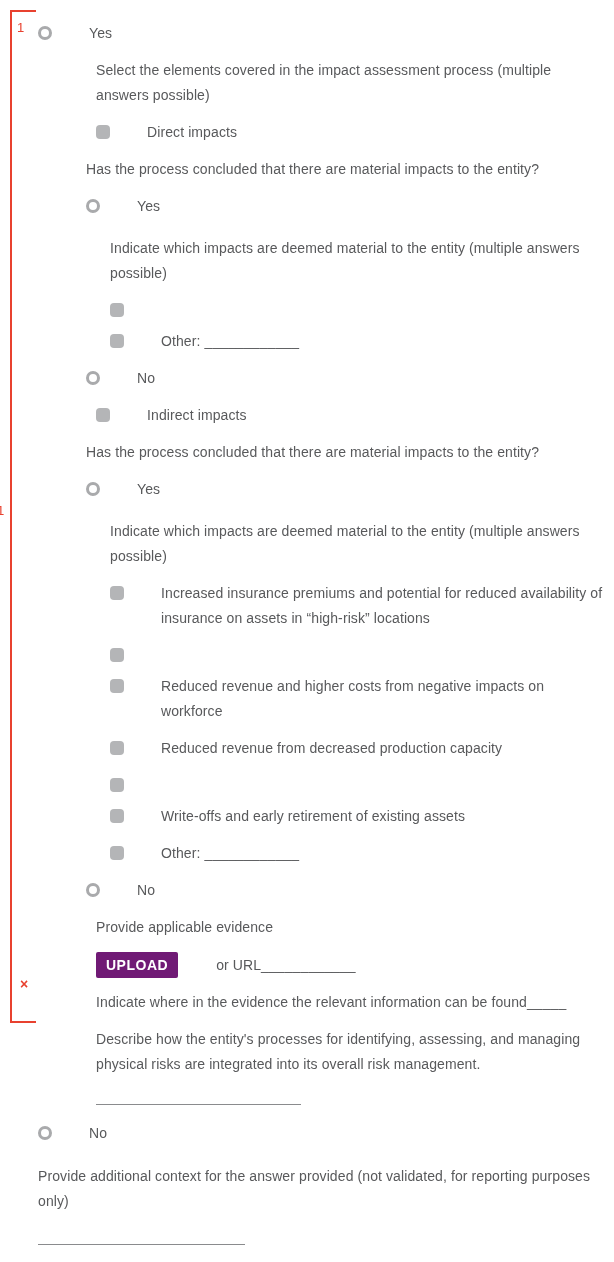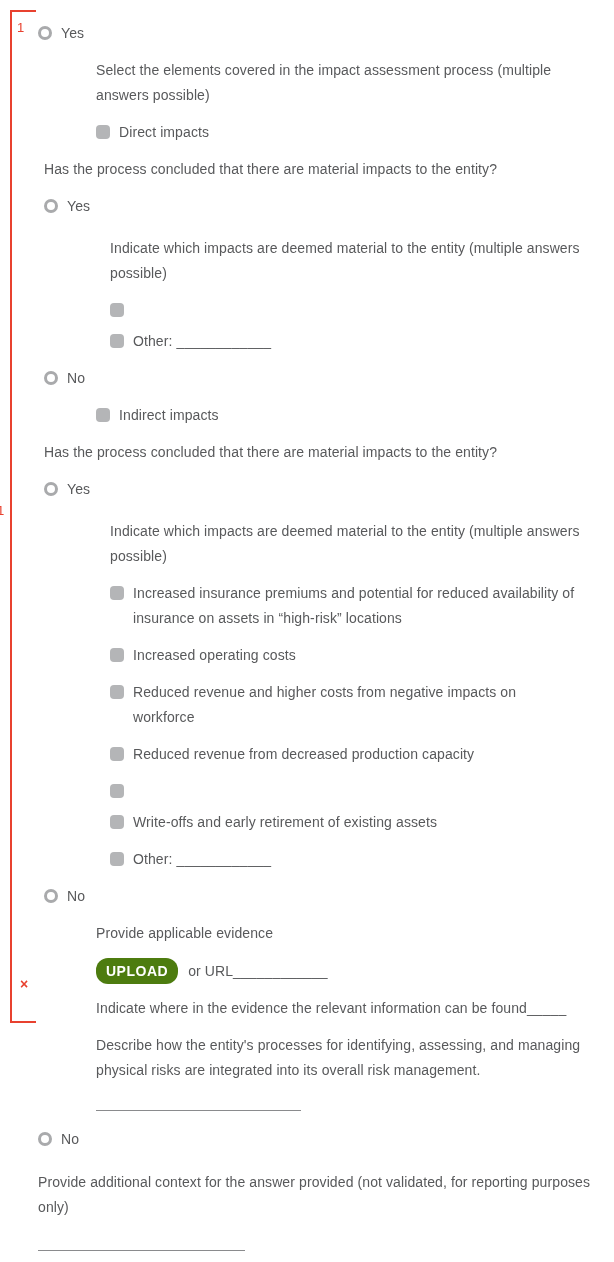--- a/index.html
+++ b/index.html
@@ -7,25 +7,25 @@
   body {
     position:relative;
     width:614px; height:1262px;
     overflow:hidden;
     font-family:"Liberation Sans", sans-serif;
     font-size:14px; line-height:25px;
     color:#58595b;
     padding-top:16px;
     letter-spacing:0.1px;
   }
-  .row, .para, .fill-line { margin-top:12px; }
+  .row, .para, .fill-line { margin-top:12px;gap:28px; }
   .row { display:flex; align-items:flex-start; }
   .ml0 { margin-left:38px;margin-top:18px; }
   .ml1 { margin-left:96px; }
-  .ml2 { margin-left:44px; }
+  .ml2 { margin-left:86px; }
   .ml3 { margin-left:110px; }
   .radio {
     flex:0 0 auto;
     width:14px; height:14px;
     border:3px solid #a9aaac;
     border-radius:50%;
     background:#fff;
     margin-top:5px; margin-right:9px;
   }
   .checkbox {
@@ -38,29 +38,29 @@
   .lbl { display:block; }
   .w472 { max-width:472px; }
   .w400 { max-width:400px; }
   .w505 { max-width:505px; }
   .w470 { max-width:470px;margin-top:17px; }
   .w540 { max-width:540px; }
   .w570 { max-width:570px; }
   .upload-row { align-items:center; }
   .upload-btn {
     display:inline-block;
-    background:#4d7c0f;
+    background:#701a75;
     color:#ffffff;
     border:none;
     font-family:"Liberation Sans", sans-serif;
     font-size:14px; font-weight:bold;
     letter-spacing:0.5px;
     line-height:1;
     padding:6px 10px;
-    border-radius:12px;
+    border-radius:2px;
     cursor:pointer;
   }
   .after-upload { margin-left:10px; }
   .fill-line {
     height:0;
     border-bottom:1px solid #8a8b8d;
   }
   .line1 { width:205px; margin-top:27px; }
   .line2 { width:207px; margin-top:30px; }
   .no-row { margin-top:16px; }
@@ -141,21 +141,20 @@
 
 <div class="para ml3 w470">Indicate which impacts are deemed material to the entity (multiple answers possible)</div>
 
 <div class="row ml3">
   <span class="checkbox"></span>
   <span class="lbl w472">Increased insurance premiums and potential for reduced availability of insurance on assets in “high-risk” locations</span>
 </div>
 
 <div class="row ml3">
   <span class="checkbox"></span>
-  <span class="lbl">Increased operating costs</span>
 </div>
 
 <div class="row ml3">
   <span class="checkbox"></span>
   <span class="lbl w400">Reduced revenue and higher costs from negative impacts on workforce</span>
 </div>
 
 <div class="row ml3">
   <span class="checkbox"></span>
   <span class="lbl">Reduced revenue from decreased production capacity</span>

